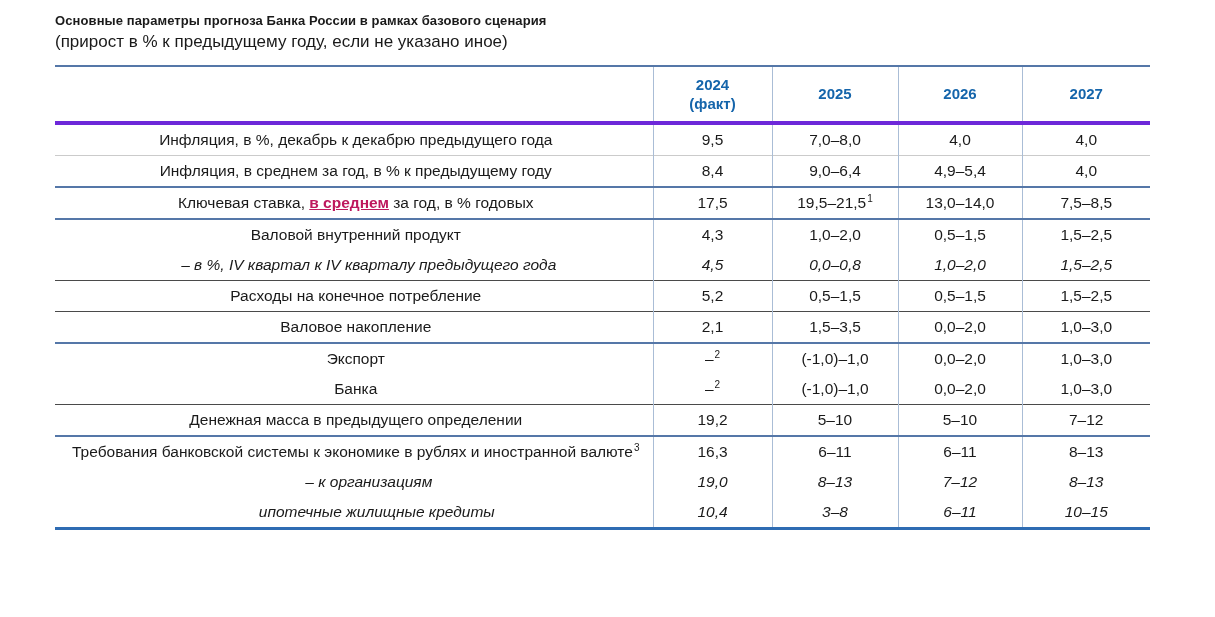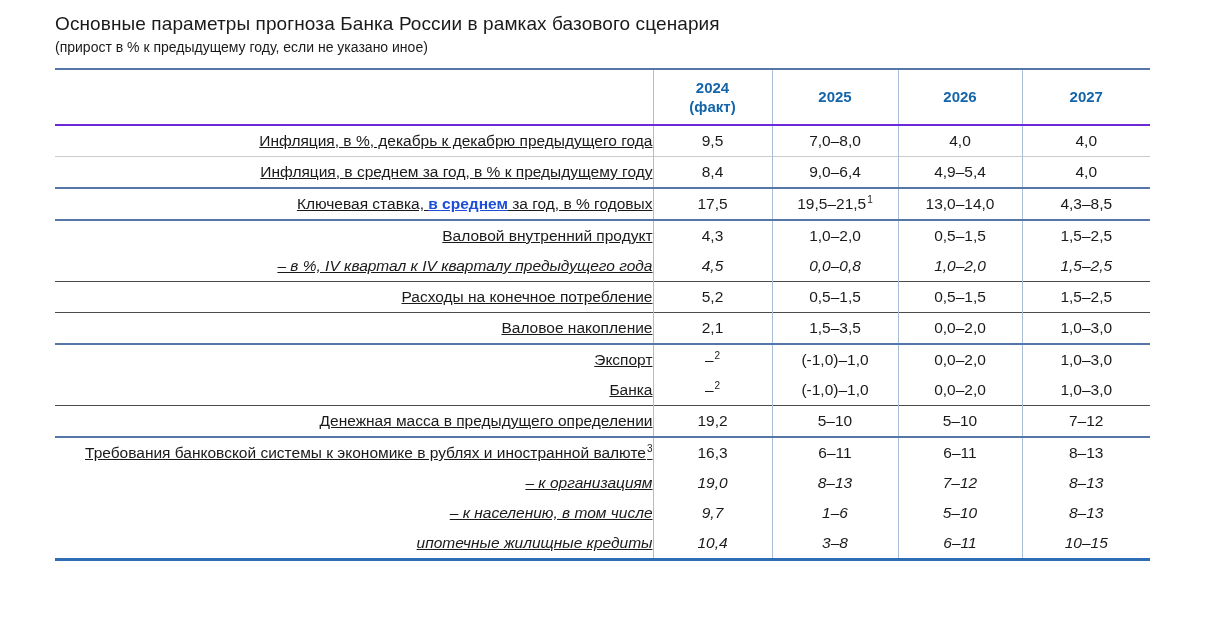--- a/index.html
+++ b/index.html
@@ -2,43 +2,43 @@
 <html lang="ru"><head>
 <meta charset="utf-8">
 <style>
   html,body{margin:0;padding:0;}
   body{
     width:1215px;height:617px;overflow:hidden;background:#ffffff;
     font-family:"Liberation Sans",sans-serif;color:#1a1a1a;
     -webkit-font-smoothing:antialiased;
   }
   .page{padding:13px 0 0 55px;}
-  .title{font-size:19px;font-weight:normal;margin:0 0 4px 0;letter-spacing:.1px;}
-  .subtitle{font-size:14px;margin:0 0 13px 0;}
+  .title{font-size:13px;font-weight:bold;margin:0 0 4px 0;letter-spacing:.1px;}
+  .subtitle{font-size:17px;margin:0 0 13px 0;}
   table.forecast{
     border-collapse:collapse;table-layout:fixed;width:1095px;
     border-top:2px solid #5577a8;
     border-bottom:3px solid #2e6cb3;
   }
-  thead tr{border-bottom:2px solid #6d28d9;}
+  thead tr{border-bottom:4px solid #6d28d9;}
   th{
     height:54px;padding:0;font-size:15px;font-weight:bold;color:#1565ab;
     text-align:center;line-height:1.3;vertical-align:middle;
   }
   th.val,td.val{border-left:1px solid #aabdd6;}
   tbody td{height:30px;padding:0;font-size:15.5px;vertical-align:middle;}
-  td.lbl{text-align:right;padding-left:4px;text-decoration:underline;}
+  td.lbl{text-align:center;padding-left:4px;}
   td.lbl.ind1{padding-left:30px;}
   td.lbl.ind2{padding-left:46px;}
   td.val{text-align:center;}
   tr.it td{font-style:italic;}
   tr.bt-light{border-top:1px solid #cbcbcb;}
   tr.bt-dark{border-top:1px solid #4a4a4a;}
   tr.bt-blue{border-top:2px solid #5577a8;}
-  .link{color:#1d4ed8;font-weight:bold;text-decoration:underline;cursor:pointer;}
+  .link{color:#be185d;font-weight:bold;text-decoration:underline;cursor:pointer;}
   sup{font-size:10px;line-height:0;margin-left:1px;}
 </style>
 </head>
 <body>
 
 <div class="page">
   <h1 class="title">Основные параметры прогноза Банка России в рамках базового сценария</h1>
   <div class="subtitle">(прирост в % к предыдущему году, если не указано иное)</div>
 
   <table class="forecast">
@@ -74,21 +74,21 @@
           <td class="val"><span>8,4</span></td>
           <td class="val"><span>9,0–6,4</span></td>
           <td class="val"><span>4,9–5,4</span></td>
           <td class="val"><span>4,0</span></td>
         </tr>
         <tr class="bt-blue">
           <td class="lbl"><span>Ключевая ставка, </span><span class="link">в среднем</span><span> за год, в % годовых</span></td>
           <td class="val"><span>17,5</span></td>
           <td class="val"><span>19,5–21,5</span><sup>1</sup></td>
           <td class="val"><span>13,0–14,0</span></td>
-          <td class="val"><span>4,3–8,5</span></td>
+          <td class="val"><span>7,5–8,5</span></td>
         </tr>
         <tr class="bt-blue">
           <td class="lbl"><span>Валовой внутренний продукт</span></td>
           <td class="val"><span>4,3</span></td>
           <td class="val"><span>1,0–2,0</span></td>
           <td class="val"><span>0,5–1,5</span></td>
           <td class="val"><span>1,5–2,5</span></td>
         </tr>
         <tr class="it">
           <td class="lbl ind1"><span>– в %, IV квартал к IV кварталу предыдущего года</span></td>
@@ -140,27 +140,20 @@
           <td class="val"><span>8–13</span></td>
         </tr>
         <tr class="it">
           <td class="lbl ind1"><span>– к организациям</span></td>
           <td class="val"><span>19,0</span></td>
           <td class="val"><span>8–13</span></td>
           <td class="val"><span>7–12</span></td>
           <td class="val"><span>8–13</span></td>
         </tr>
         <tr class="it">
-          <td class="lbl ind1"><span>– к населению, в том числе</span></td>
-          <td class="val"><span>9,7</span></td>
-          <td class="val"><span>1–6</span></td>
-          <td class="val"><span>5–10</span></td>
-          <td class="val"><span>8–13</span></td>
-        </tr>
-        <tr class="it">
           <td class="lbl ind2"><span>ипотечные жилищные кредиты</span></td>
           <td class="val"><span>10,4</span></td>
           <td class="val"><span>3–8</span></td>
           <td class="val"><span>6–11</span></td>
           <td class="val"><span>10–15</span></td>
         </tr>
       </tbody>
   </table>
 
 </div>

